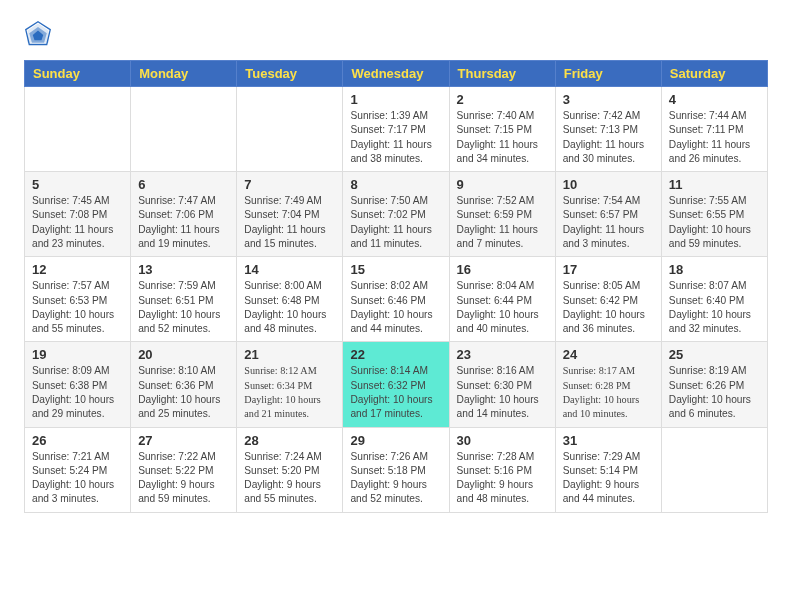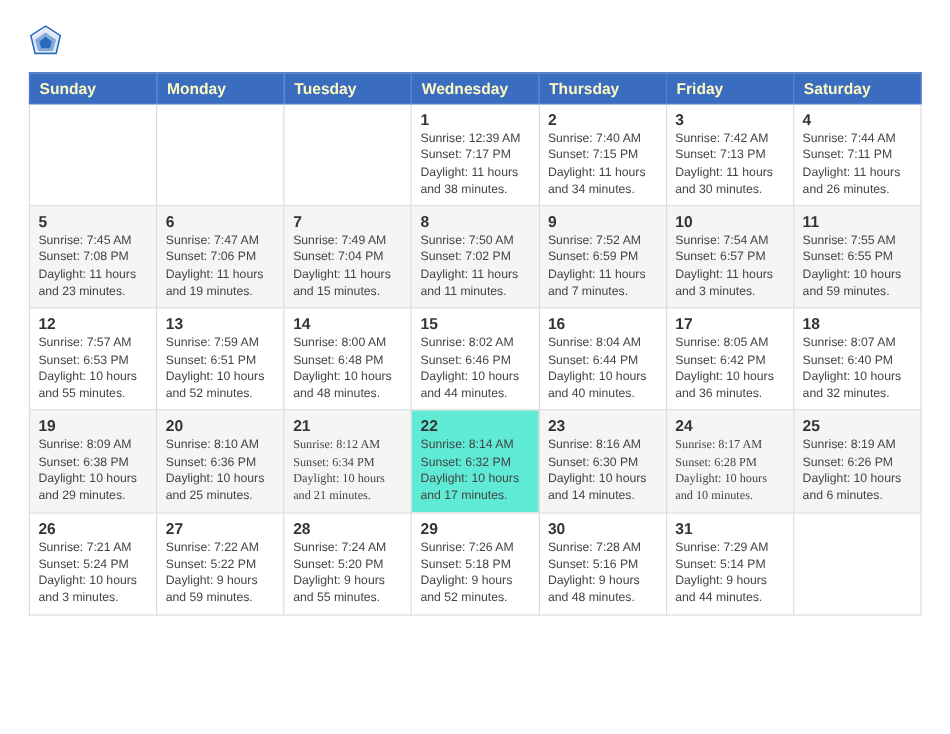--- a/index.html
+++ b/index.html
@@ -49,21 +49,21 @@
       color: #555;
       margin-top: 2px;
     }
     .calendar {
       width: 100%;
       border-collapse: collapse;
       border: 1px solid #ccc;
     }
     .calendar th {
       background: #3a6cbf;
-      color: #fef9c3;
+      color: #fde047;
       text-align: left;
       padding: 5px 8px;
       font-size: 13px;
       font-weight: bold;
       border: 1px solid #5580cc;
       margin-left: 45px;
     }
     .calendar td {
       vertical-align: top;
       padding: 5px 7px;
@@ -126,21 +126,21 @@
           <th>Saturday</th>
         </tr>
     </thead>
     <tbody id="calendar-body">
     <tr>
           <td class="empty-cell"></td>
           <td class="empty-cell"></td>
           <td class="empty-cell"></td>
           <td>
             <span class="day-num">1</span>
-            <div class="day-info" style="white-space: pre-line;">Sunrise: 12:39 AM
+            <div class="day-info" style="white-space: pre-line;">Sunrise: 1:39 AM
 Sunset: 7:17 PM
 Daylight: 11 hours
 and 38 minutes.</div>
           </td>
           <td>
             <span class="day-num">2</span>
             <div class="day-info" style="white-space: pre-line;">Sunrise: 7:40 AM
 Sunset: 7:15 PM
 Daylight: 11 hours
 and 34 minutes.</div>

